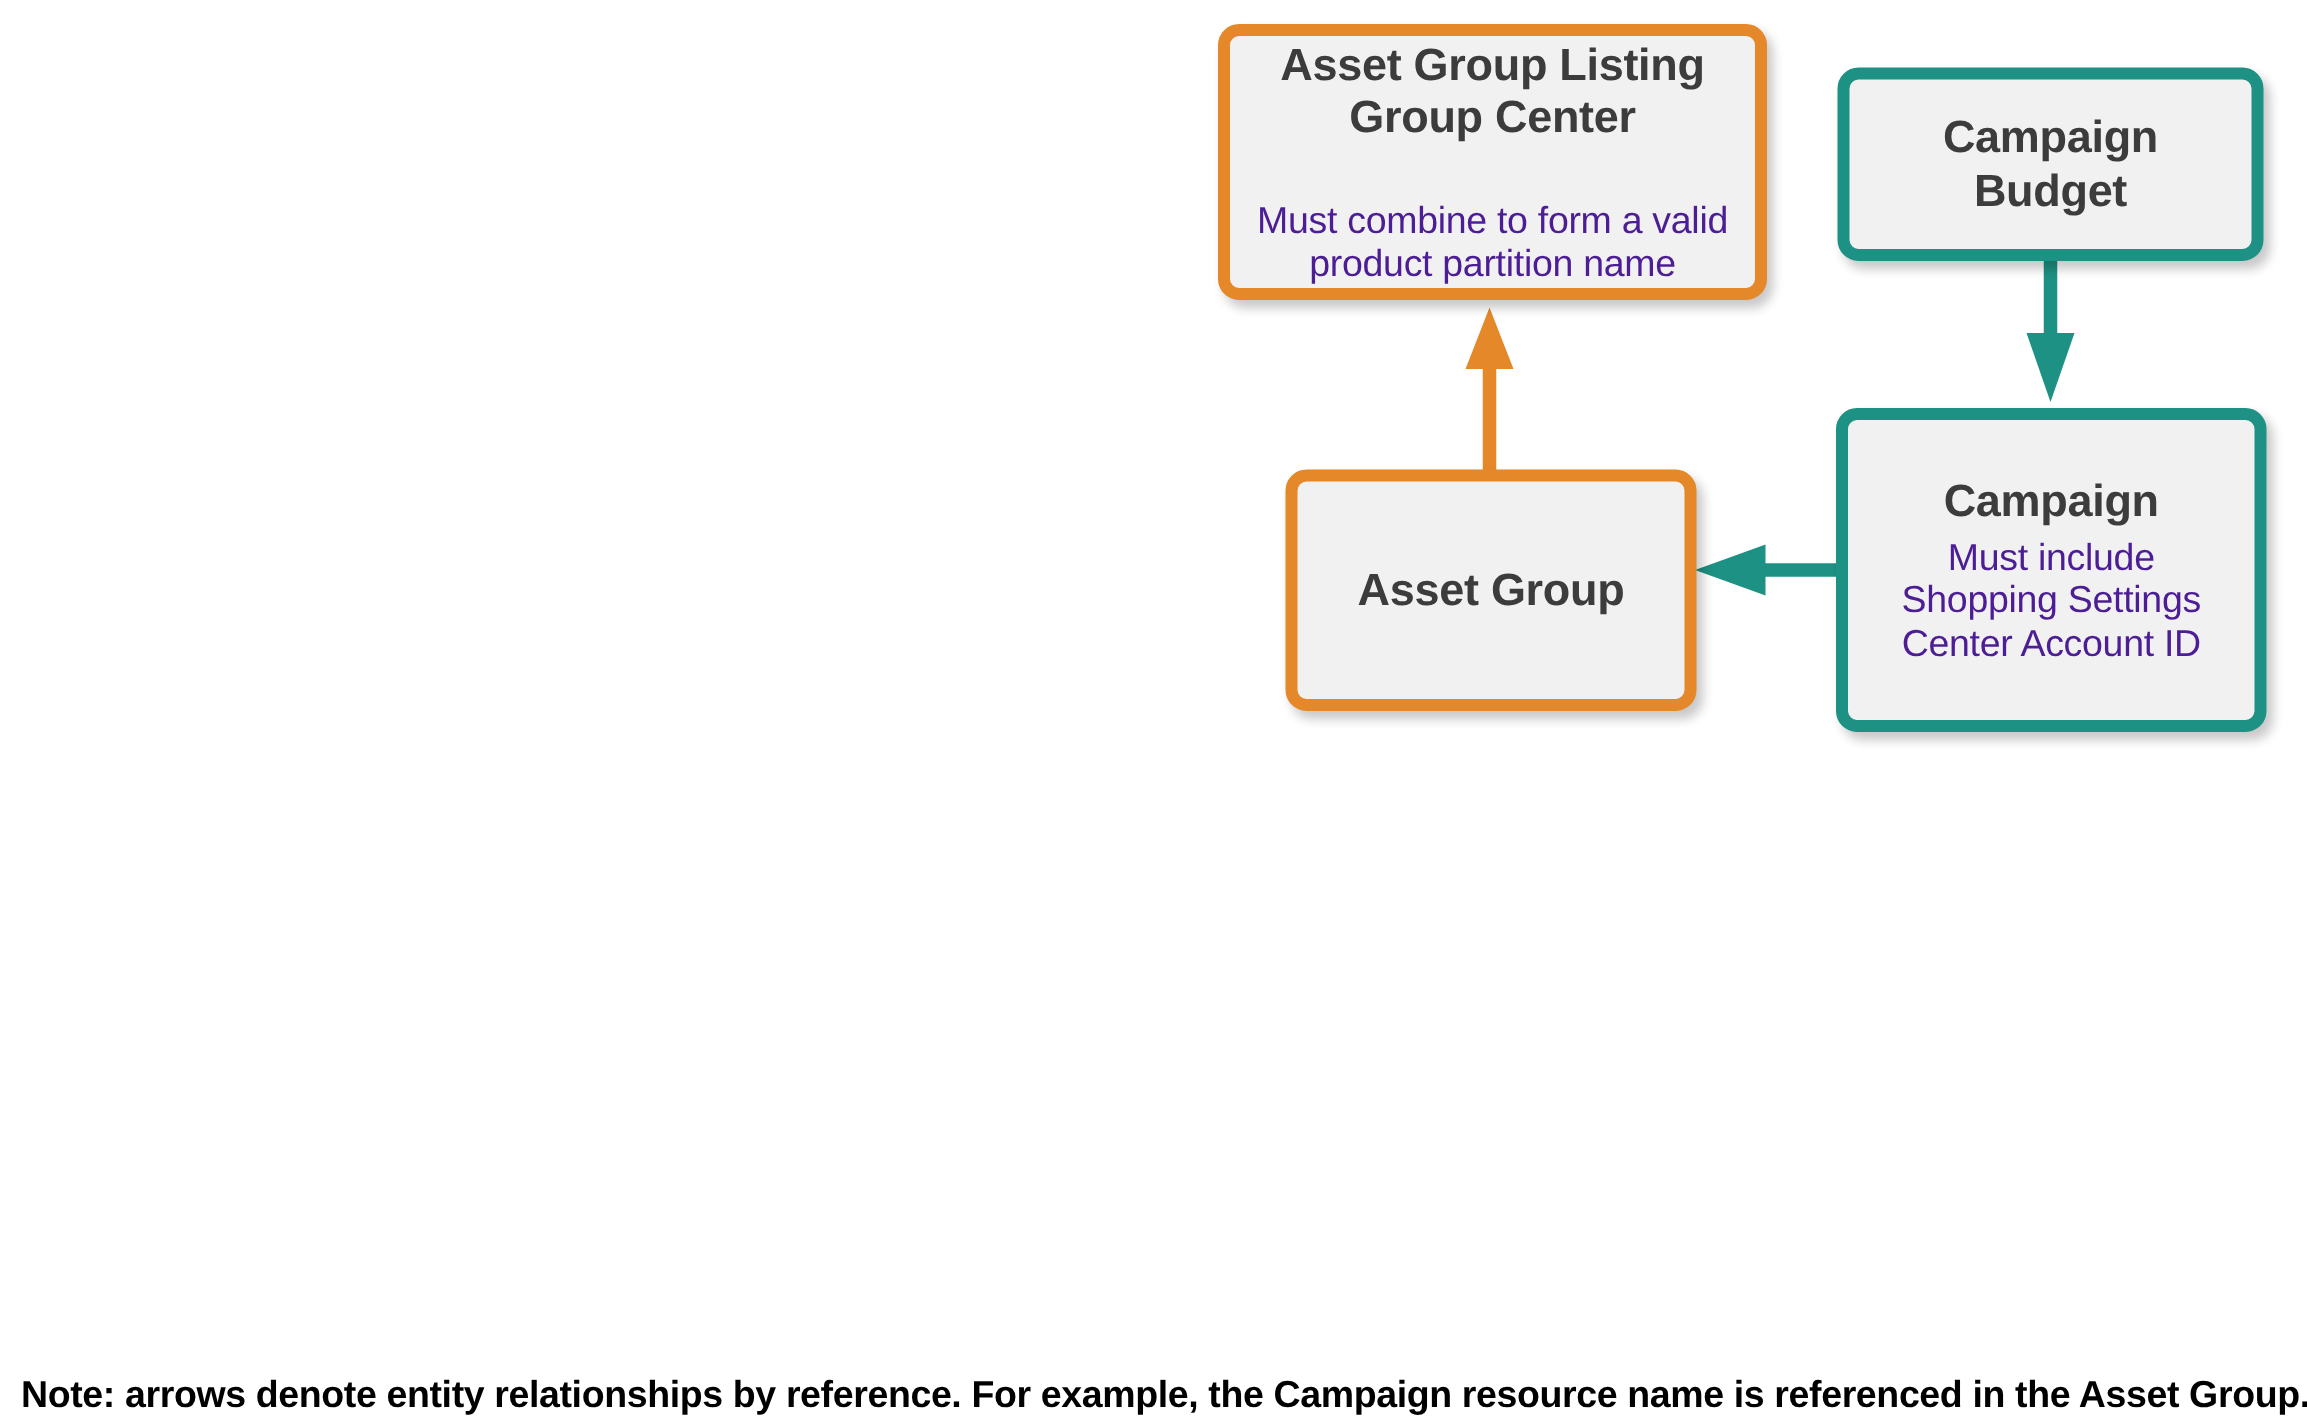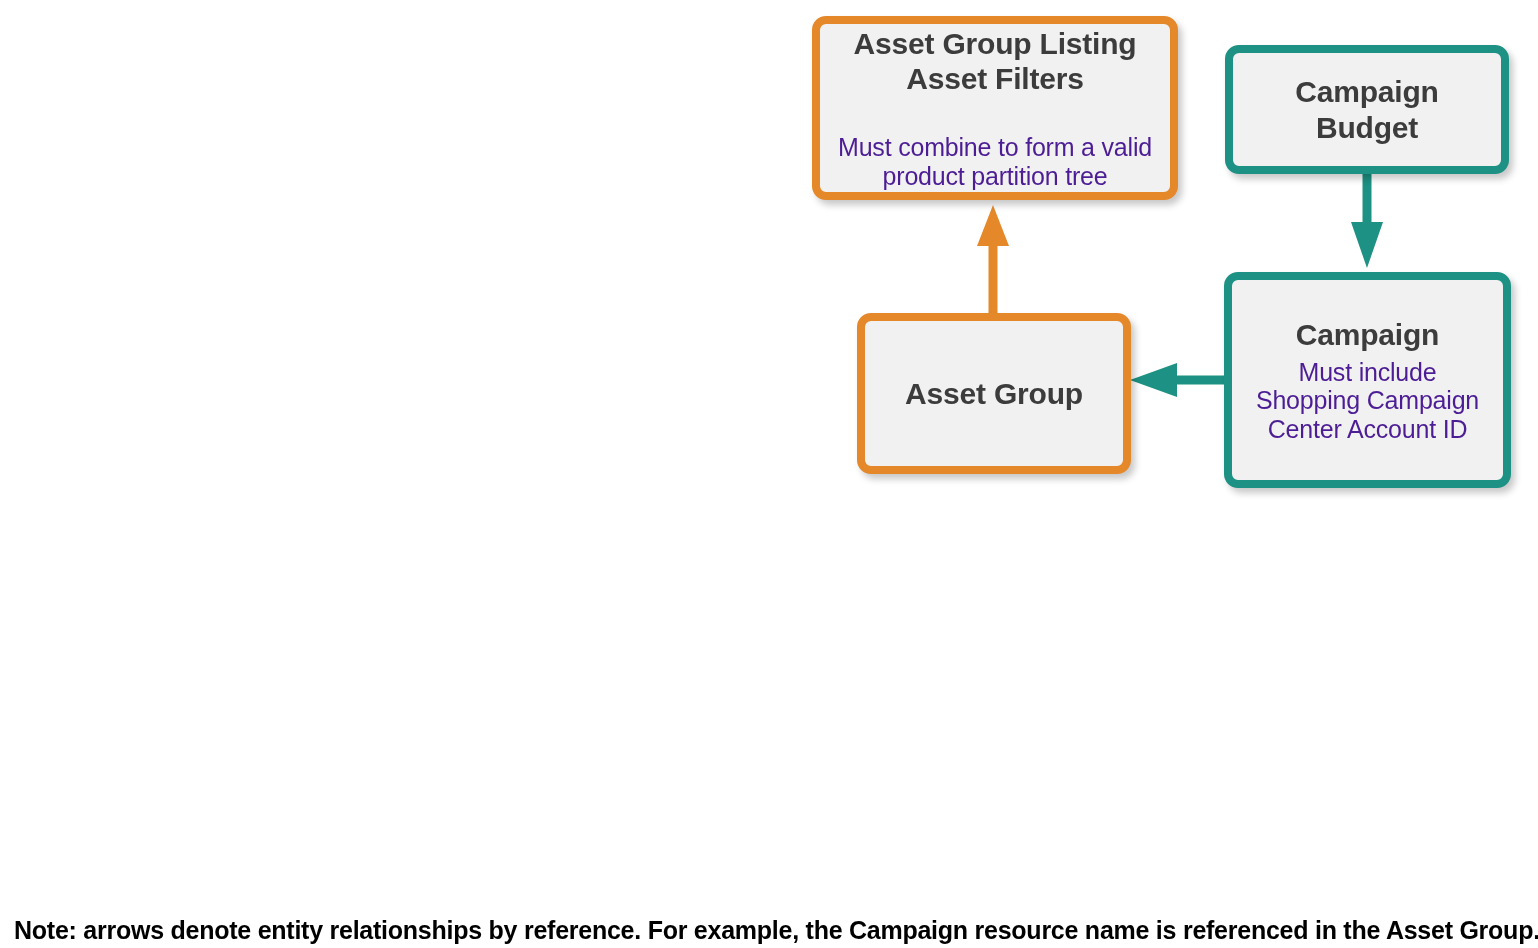--- a/index.html
+++ b/index.html
@@ -114,25 +114,25 @@
 
     <g>
       <line x1="1226" y1="380" x2="1176" y2="380" stroke="#1d9183" stroke-width="9"></line>
       <polygon points="1130,380 1177,363 1177,397" fill="#1d9183"></polygon>
     </g>
   </svg>
 
   <div class="node orange" id="node-aglgf">
     <div class="node-title">
       <div>Asset Group Listing</div>
-      <div>Asset Filters</div>
+      <div>Group Center</div>
     </div>
     <div class="node-sub">
       <div>Must combine to form a valid</div>
-      <div>product partition tree</div>
+      <div>product partition name</div>
     </div>
   </div>
 
   <div class="node teal" id="node-campaign-budget">
     <div class="node-title">
       <div>Campaign</div>
       <div>Budget</div>
     </div>
   </div>
 
@@ -141,20 +141,20 @@
       <div>Asset Group</div>
     </div>
   </div>
 
   <div class="node teal" id="node-campaign">
     <div class="node-title">
       <div>Campaign</div>
     </div>
     <div class="node-sub">
       <div>Must include</div>
-      <div>Shopping Campaign</div>
+      <div>Shopping Settings</div>
       <div>Center Account ID</div>
     </div>
   </div>
 
   <div id="note">Note: arrows denote entity relationships by reference. For example, the Campaign resource name is referenced in the Asset Group.</div>
 
 </div>
 
 </body></html>

